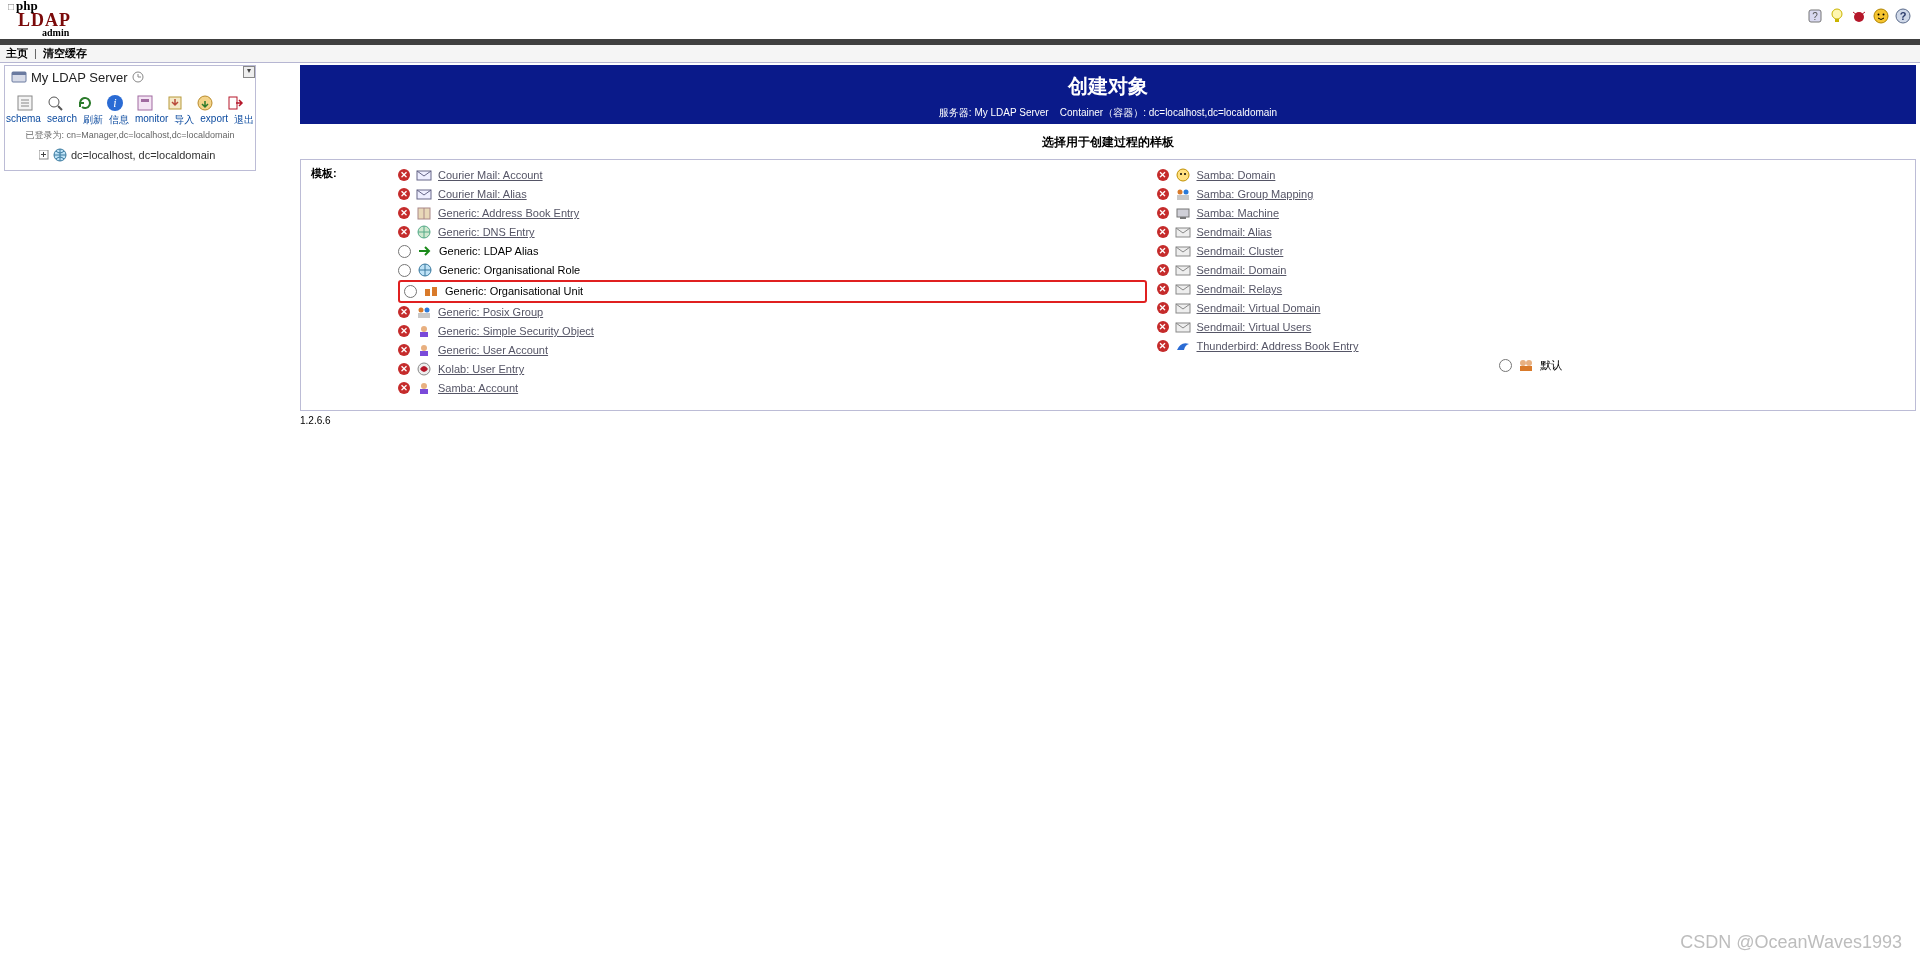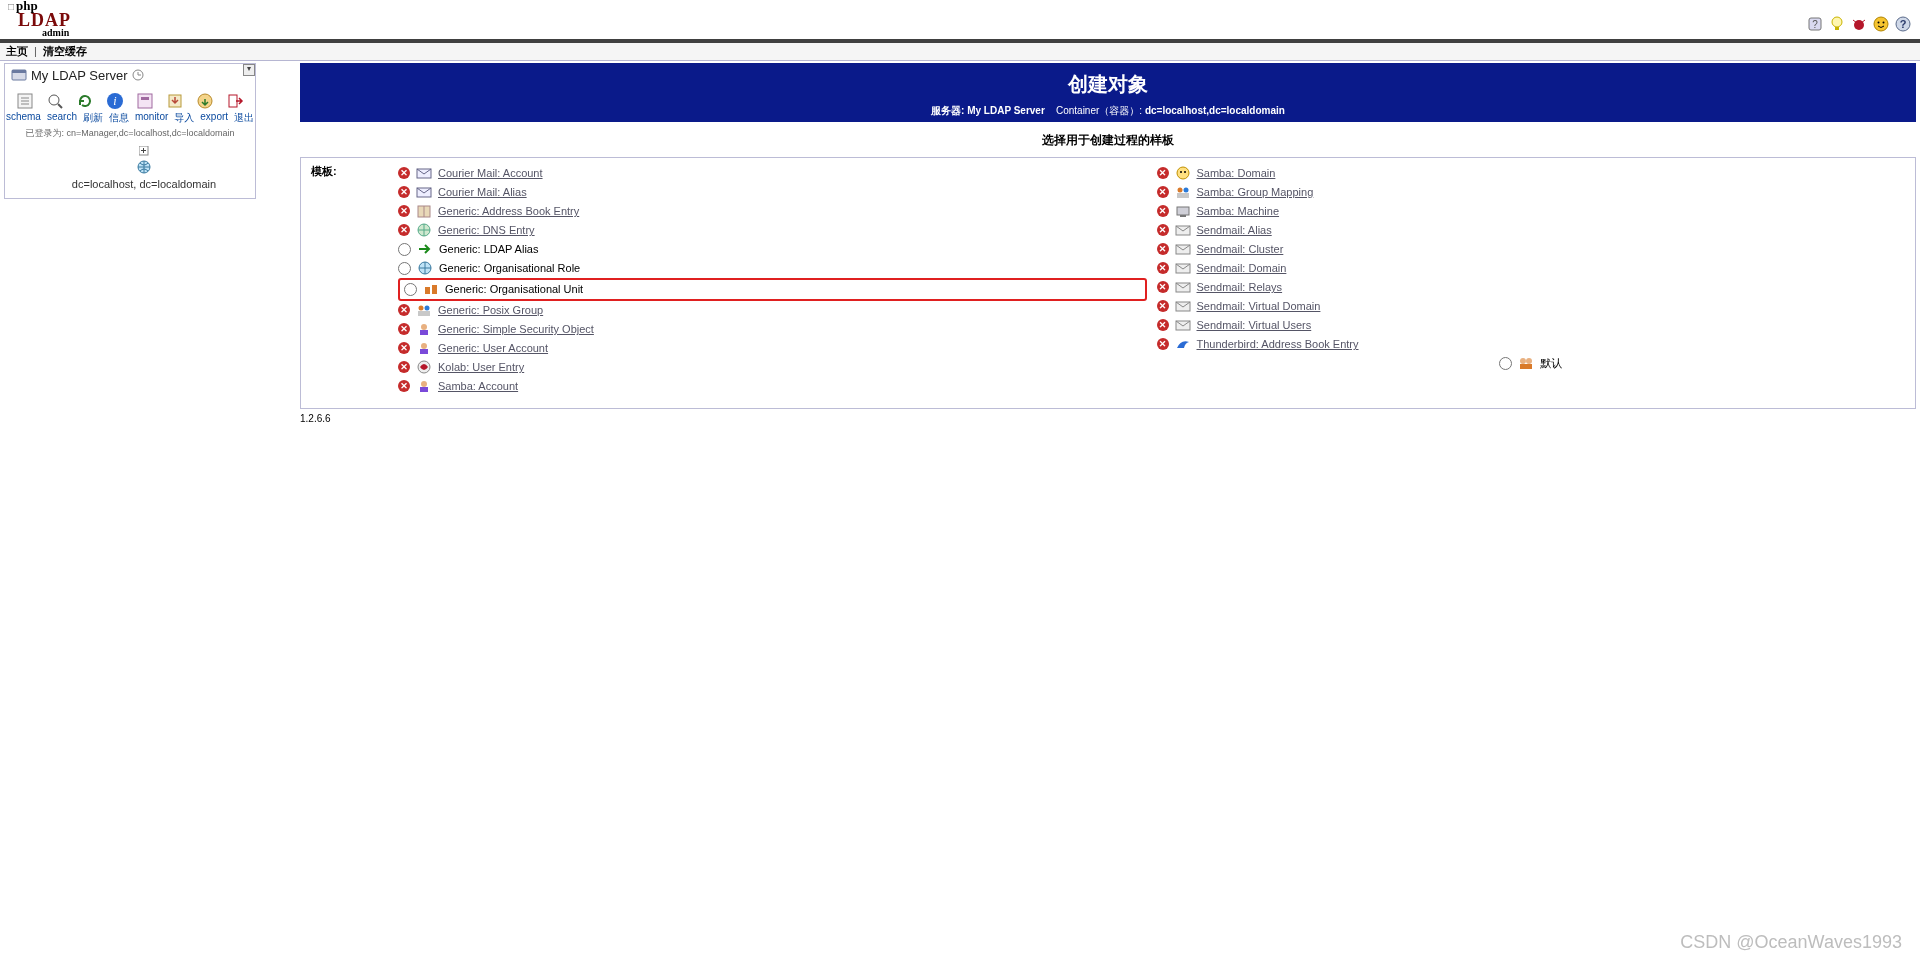--- a/index.html
+++ b/index.html
@@ -1,50 +1,50 @@
 <!DOCTYPE html>
 <html><head>
 <meta charset="utf-8">
 <style>
   html,body{margin:0;padding:0;font-family:Verdana,Arial,sans-serif;font-size:11px;color:#333;background:#fff;}
   a{color:#0b4a9f;text-decoration:underline;}
 
   
-  .top{display:flex;justify-content:space-between;align-items:flex-end;padding:0 8px 2px 8px;}
+  .top{display:flex;justify-content:space-between;padding:0 8px 2px 8px;}
   .logo{font-family:Georgia,'Times New Roman',serif;font-weight:bold;line-height:0.9;}
   .logo .l1{font-size:13px;color:#000;}
   .logo .l1::before{content:"□";color:#7a7a7a;margin-right:2px;font-size:10px;}
   .logo .l2{font-size:18px;color:#7b0a0a;letter-spacing:1px;margin-left:10px;}
   .logo .l3{font-size:10px;color:#000;margin-left:34px;}
   .topicons{display:flex;gap:4px;align-items:center;padding-bottom:4px;}
   .ticon{width:18px;height:18px;display:inline-flex;align-items:center;justify-content:center;cursor:pointer;}
 
   
-  .navbar{border-top:4px solid #404040;border-bottom:1px solid #b6b6d2;background:#f5f5f5;padding:1px 6px;font-size:11px;color:#000;font-weight:bold;}
+  .navbar{border-top:6px solid #404040;border-bottom:1px solid #b6b6d2;background:#f5f5f5;padding:1px 6px;font-size:11px;color:#000;font-weight:bold;}
   .navbar span{font-weight:normal;color:#555;margin:0 3px;}
 
   
   .wrap{display:flex;align-items:flex-start;padding:2px 4px 0 4px;gap:4px;}
   .left{width:250px;border:1px solid #bcbcd6;background:#fff;position:relative;}
   .left .collapse{position:absolute;top:0;right:0;width:10px;height:10px;border:1px solid #888;font-size:8px;text-align:center;line-height:8px;color:#444;cursor:pointer;background:#eee;}
   .left h3{margin:0;padding:4px 6px;font-size:13px;font-weight:normal;color:#222;display:flex;align-items:center;gap:4px;}
   .iconrow{display:flex;justify-content:center;gap:10px;padding:4px 0 0;}
   .iconrow .ic{width:20px;height:20px;display:inline-flex;align-items:center;justify-content:center;cursor:pointer;}
   .linkrow{display:flex;justify-content:center;gap:6px;font-size:10px;padding:0 0 2px;}
   .linkrow a{color:#0b4a9f;text-decoration:none;}
   .loggedin{text-align:center;font-size:9px;color:#666;padding:0 2px 4px;}
   .tree{padding:2px 6px 8px 34px;font-size:11px;}
-  .tree .node{display:flex;align-items:center;gap:4px;flex-direction:column;}
+  .tree .node{display:flex;align-items:center;gap:4px;}
 
   
   .right{flex:1;padding-left:40px;}
   .hdr{background:#0a1a8a;color:#fff;text-align:center;}
   .hdr h1{margin:0;padding:8px 0 4px;font-size:20px;font-weight:bold;}
   .hdr .sub{background:#0a1a8a;font-size:10px;padding:2px 0 4px;color:#fff;}
-  .hdr .sub b{font-weight:bold;}
+  .hdr .sub b{font-weight:normal;}
   .subtitle{text-align:center;font-weight:bold;font-size:12px;padding:10px 0 8px;color:#000;}
   .panel{border:1px solid #bcbcd6;margin:0 0 2px;padding:6px 10px 12px;display:flex;gap:27px;}
   .panel .lbl{font-weight:bold;font-size:11px;color:#000;width:60px;}
   .cols{flex:1;display:flex;gap:10px;}
   .col{flex:1;}
   .tmpl{display:flex;align-items:center;gap:6px;height:19px;font-size:11px;white-space:nowrap;}
   .tmpl input[type=radio]{margin:0;}
   .tmpl .disabled-dot{width:12px;height:12px;border-radius:50%;background:#c52b2b;display:inline-flex;align-items:center;justify-content:center;color:#fff;font-size:9px;font-weight:bold;flex:none;}
   .tmpl .disabled-dot::after{content:"✕";}
   .tmpl .typeicon{width:16px;height:14px;display:inline-flex;align-items:center;justify-content:center;flex:none;}

